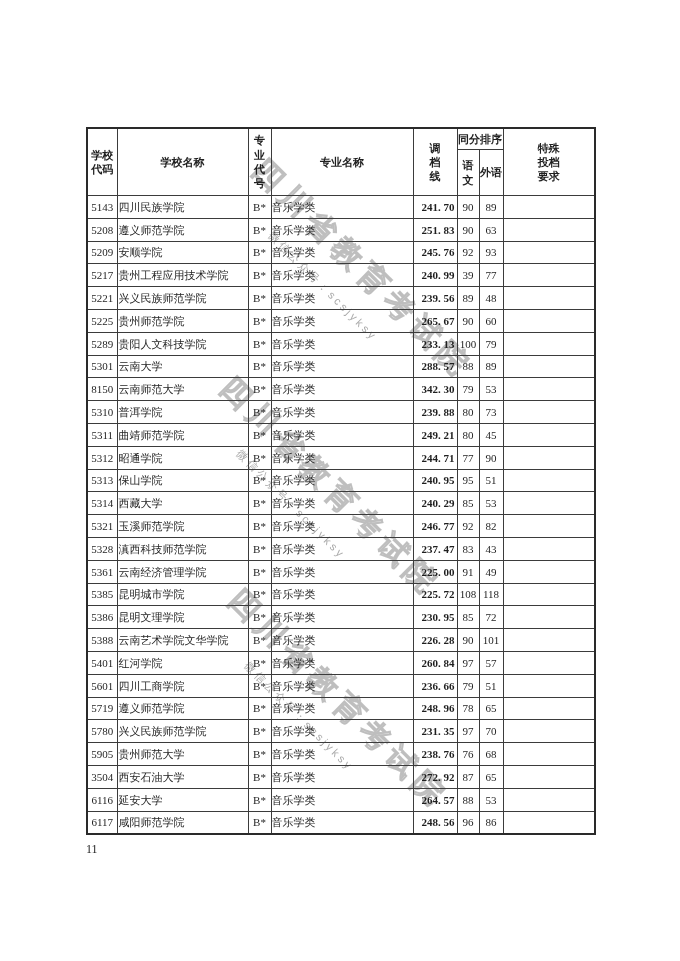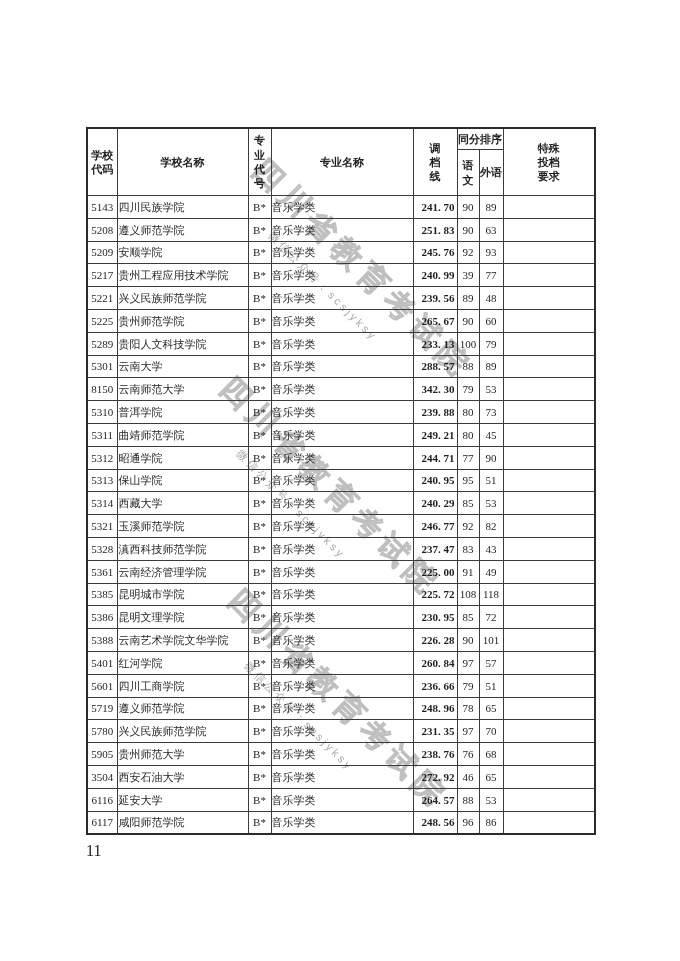--- a/index.html
+++ b/index.html
@@ -78,21 +78,21 @@
   td.c-mcode { text-align:center; }
   td.c-mname { text-align:left; padding-left:0; }
   td.c-cut   { text-align:right; font-weight:bold; padding-right:2px;margin-left:36px; }
   td.c-chn, td.c-for { text-align:center; }
   td.c-spec  { text-align:center; }
 
   
   .page-number {
     position:absolute;
     left:86px; top:842px;
-    font-size:16px;
+    font-size:12px;
     z-index:2;
   }
 </style>
 </head>
 <body>
 
 <div class="wm wm1">
   <div class="wm-big">四川省教育考试院</div>
   <div class="wm-small">微信公众号：scsjyksy</div>
 </div>
@@ -389,21 +389,21 @@
     <td class="c-chn">76</td>
     <td class="c-for">68</td>
     <td class="c-spec"></td>
   </tr>
       <tr>
     <td class="c-code">3504</td>
     <td class="c-name">西安石油大学</td>
     <td class="c-mcode">B*</td>
     <td class="c-mname">音乐学类</td>
     <td class="c-cut">272. 92</td>
-    <td class="c-chn">46</td>
+    <td class="c-chn">87</td>
     <td class="c-for">65</td>
     <td class="c-spec"></td>
   </tr>
       <tr>
     <td class="c-code">6116</td>
     <td class="c-name">延安大学</td>
     <td class="c-mcode">B*</td>
     <td class="c-mname">音乐学类</td>
     <td class="c-cut">264. 57</td>
     <td class="c-chn">88</td>

